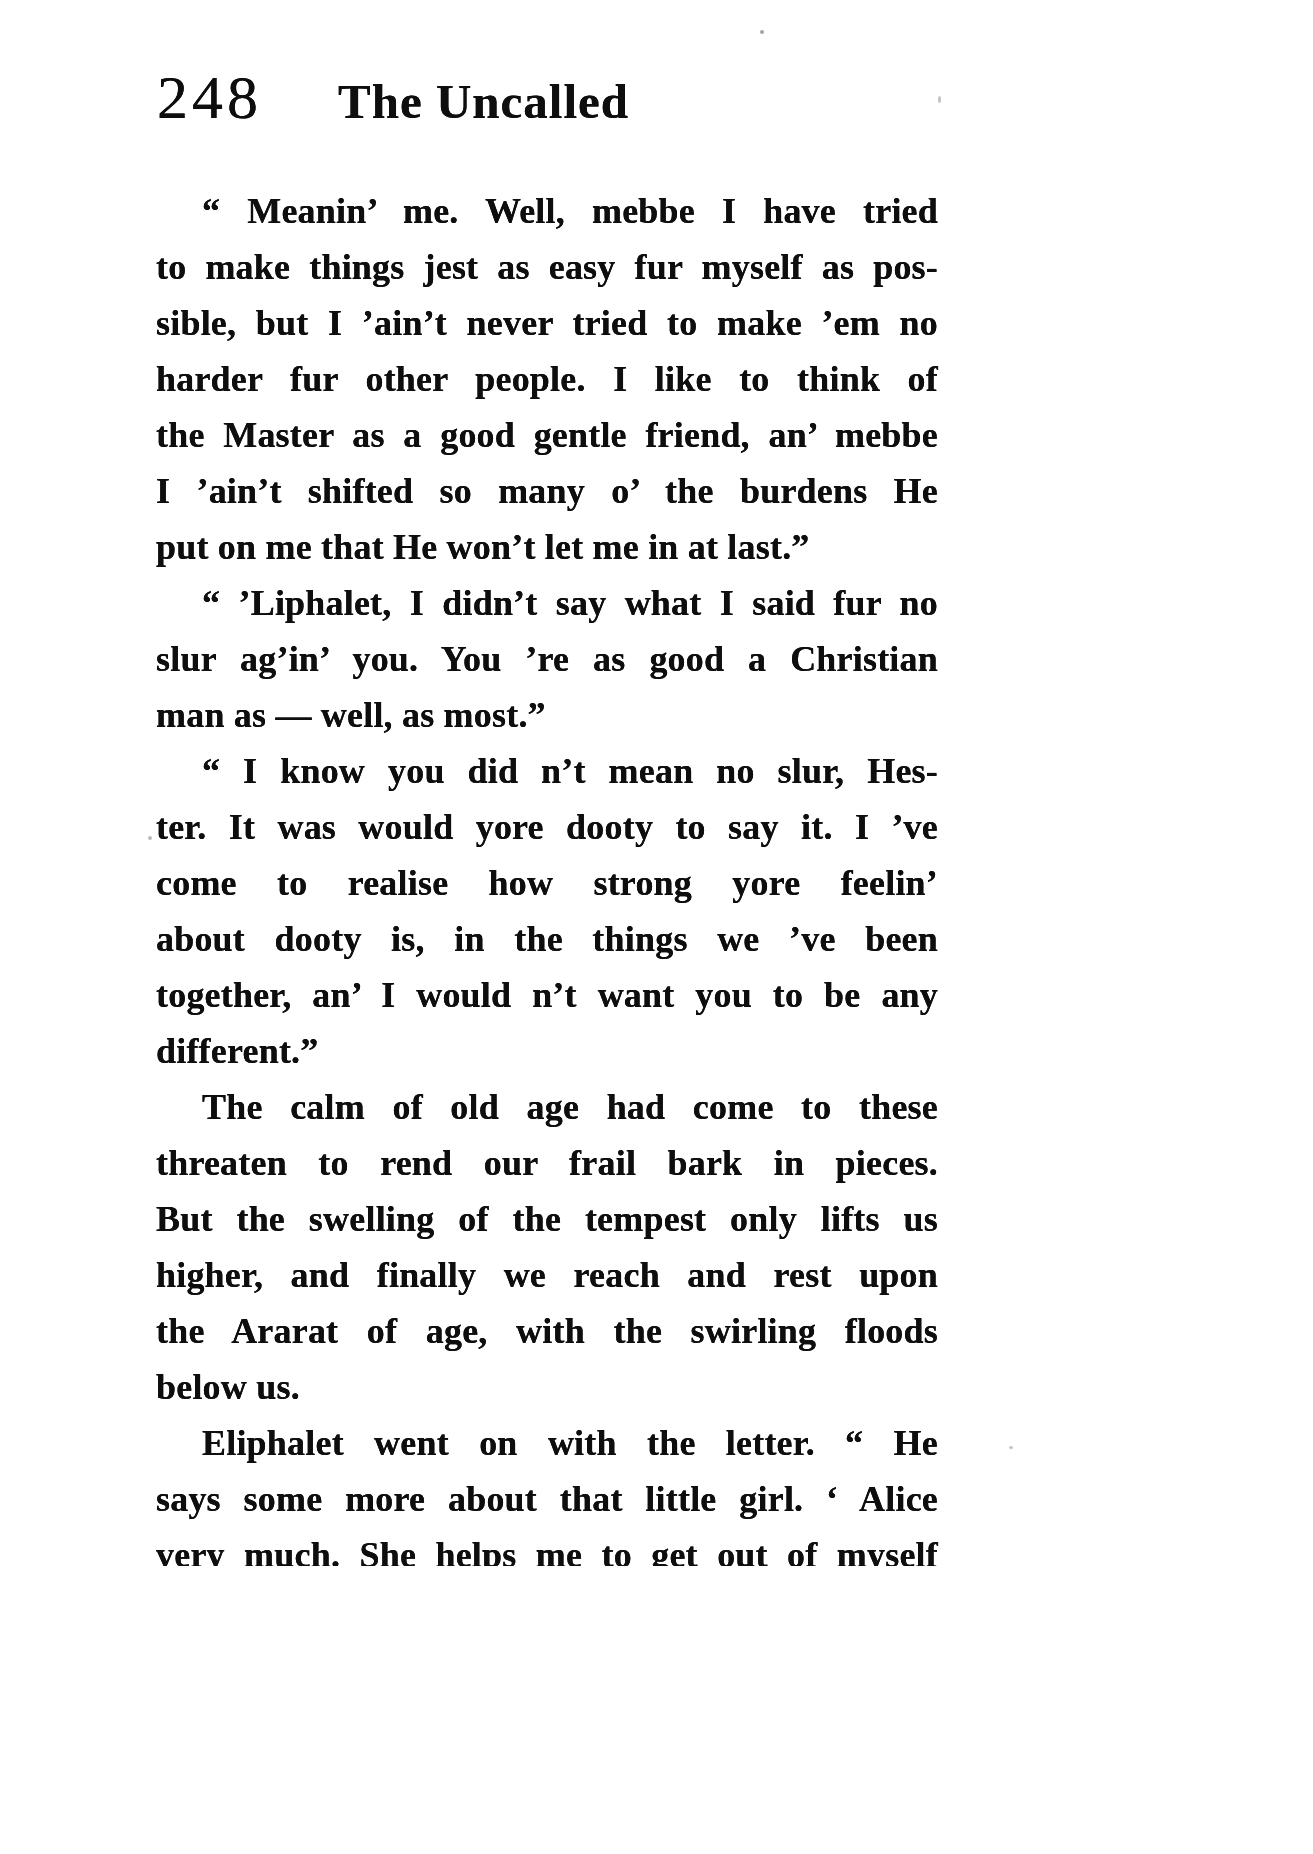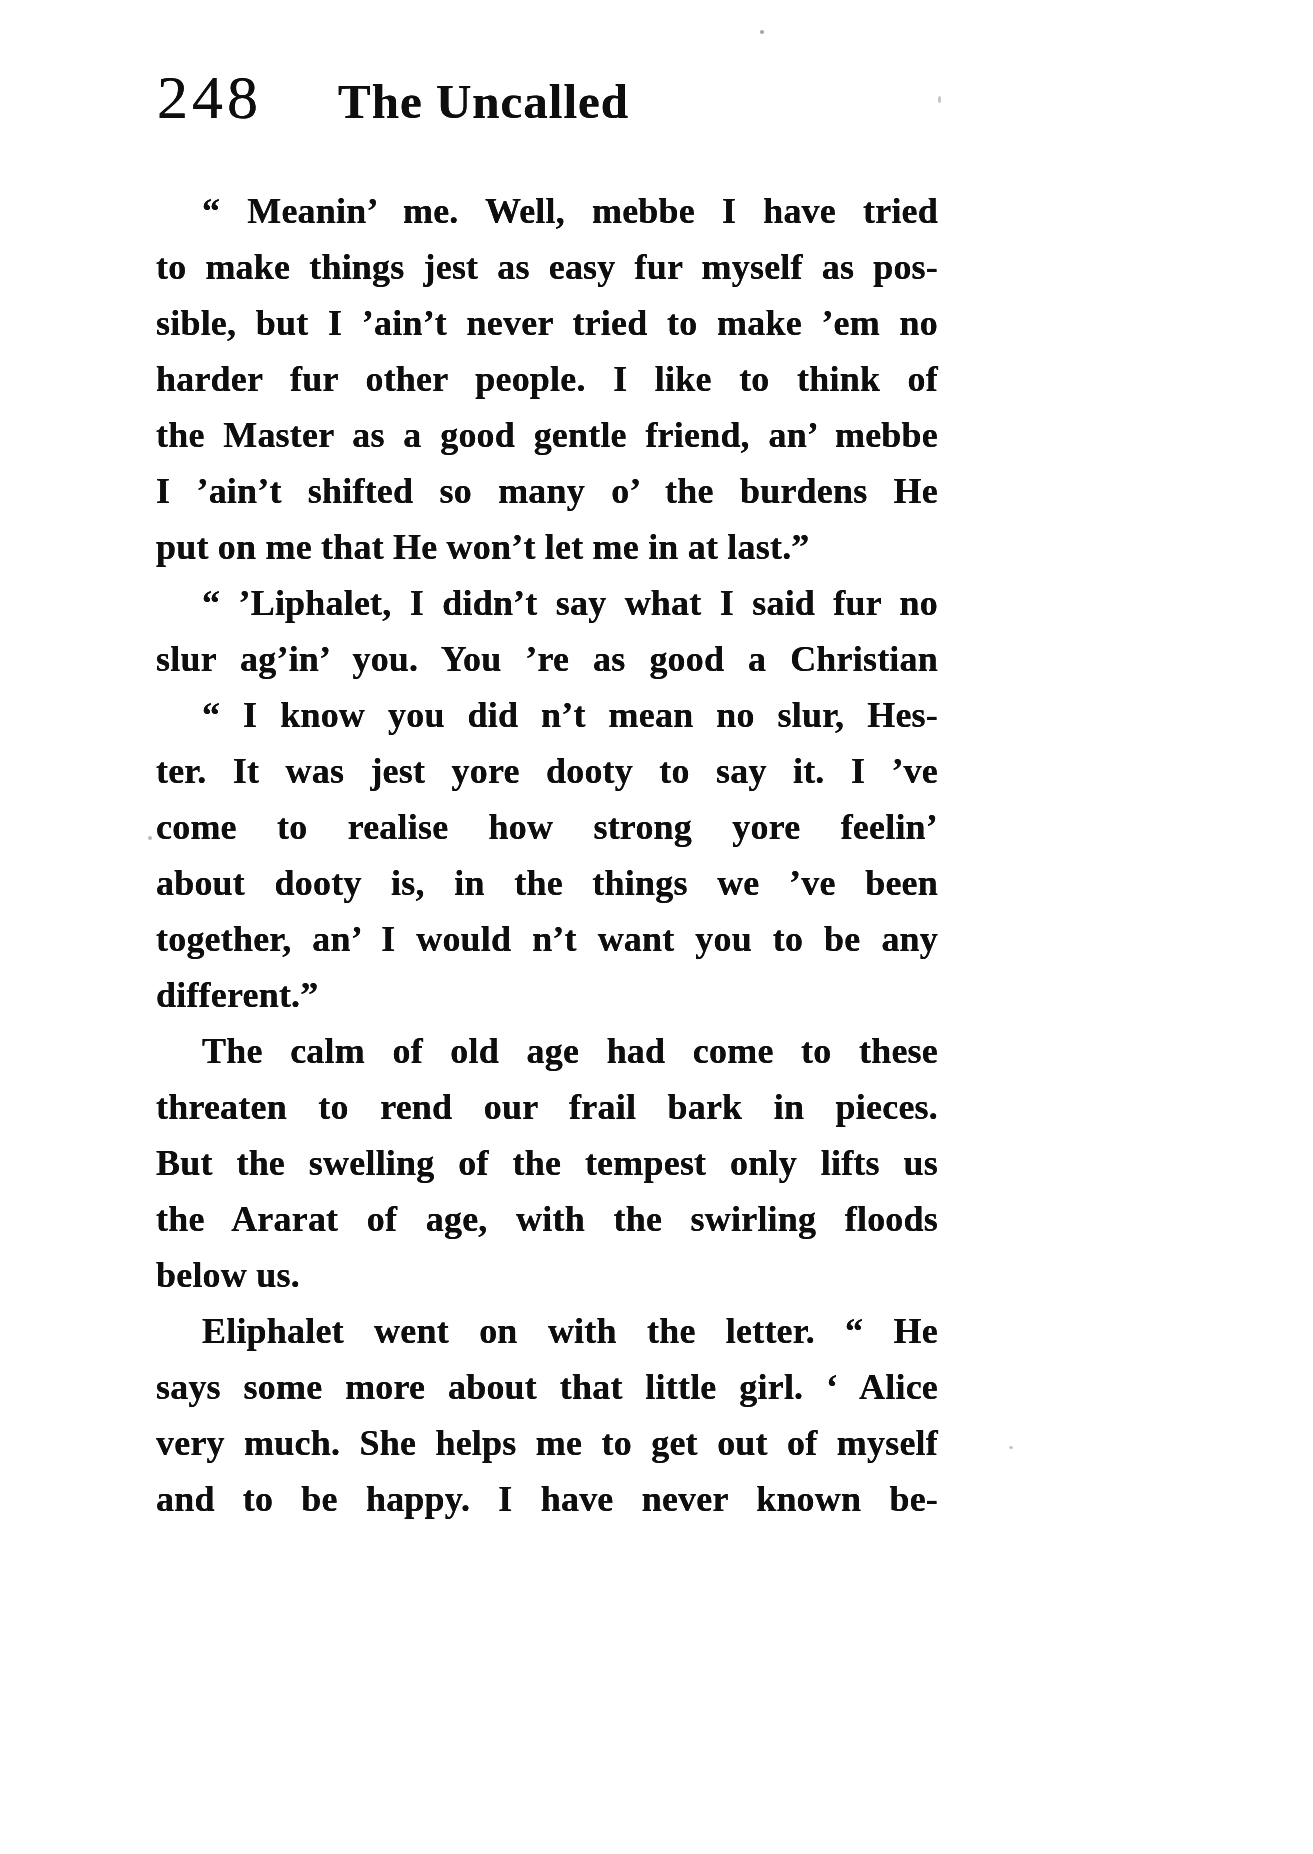--- a/index.html
+++ b/index.html
@@ -91,35 +91,37 @@
       <span class="line">sible, but I ’ain’t never tried to make ’em no</span>
       <span class="line">harder fur other people.  I like to think of</span>
       <span class="line">the Master as a good gentle friend, an’ mebbe</span>
       <span class="line">I ’ain’t shifted so many o’ the burdens He</span>
       <span class="line end">put on me that He won’t let me in at last.”</span>
     </p>
 
     <p class="para">
       <span class="line indent">“ ’Liphalet, I didn’t say what I said fur no</span>
       <span class="line">slur ag’in’ you.  You ’re as good a Christian</span>
+      <span class="line end">man as — well, as most.”</span>
     </p>
 
     <p class="para">
       <span class="line indent">“ I know you did n’t mean no slur, Hes-</span>
-      <span class="line">ter.  It was jest yore dooty to say it.  I ’ve</span>
+      <span class="line">ter.  It was would yore dooty to say it.  I ’ve</span>
       <span class="line">come to realise how strong yore feelin’</span>
       <span class="line">about dooty is, in the things we ’ve been</span>
       <span class="line">together, an’ I would n’t want you to be any</span>
       <span class="line end">different.”</span>
     </p>
 
     <p class="para">
       <span class="line indent">The calm of old age had come to these</span>
       <span class="line">threaten to rend our frail bark in pieces.</span>
       <span class="line">But the swelling of the tempest only lifts us</span>
+      <span class="line">higher, and finally we reach and rest upon</span>
       <span class="line">the Ararat of age, with the swirling floods</span>
       <span class="line end">below us.</span>
     </p>
 
     <p class="para">
       <span class="line indent">Eliphalet went on with the letter.  “ He</span>
       <span class="line">says some more about that little girl.  ‘ Alice</span>
       <span class="line">very much. She helps me to get out of myself</span>
       <span class="line">and to be happy.  I have never known be-</span>
     </p>

